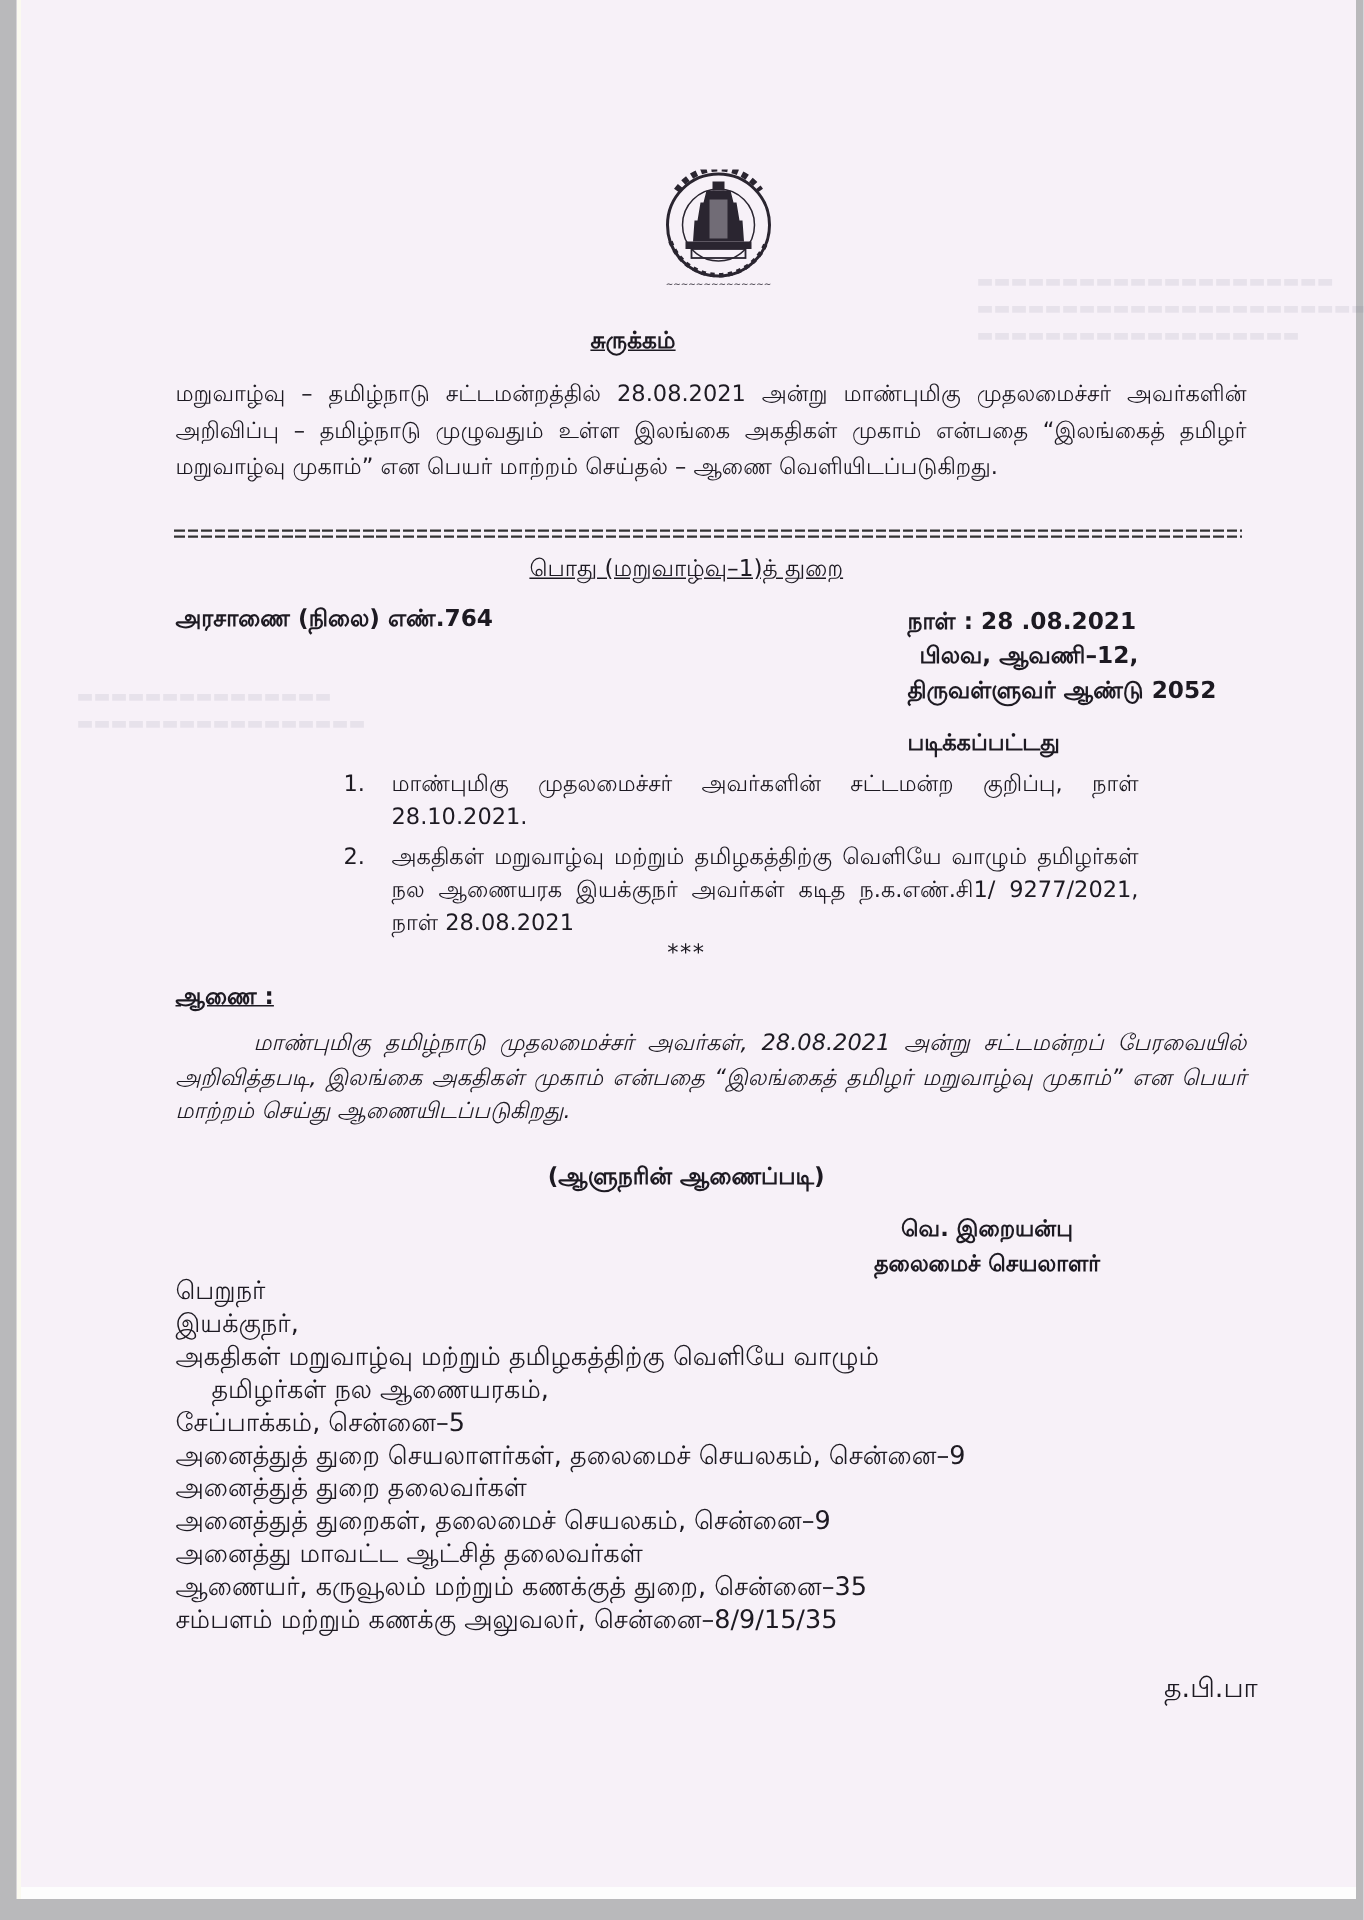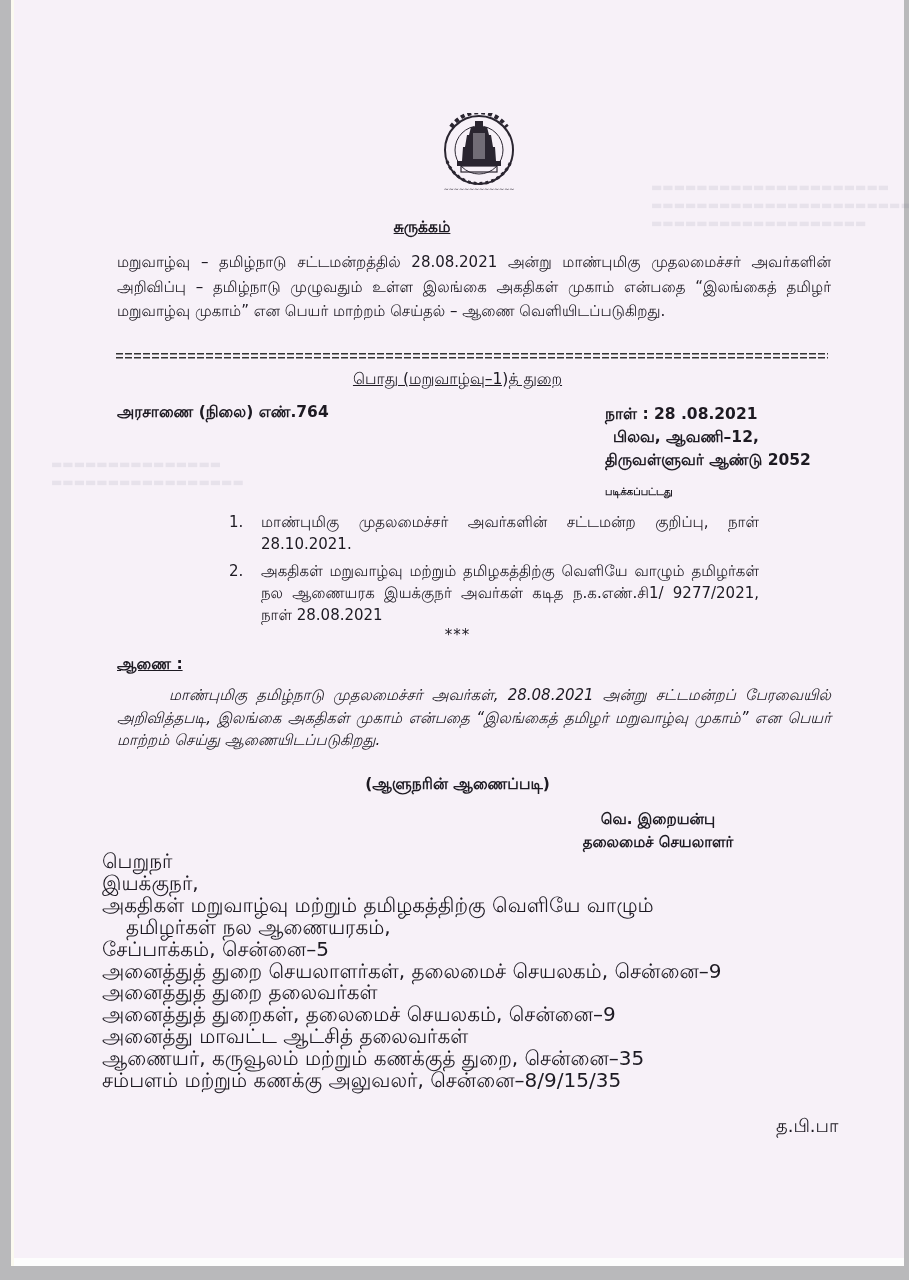--- a/index.html
+++ b/index.html
@@ -35,35 +35,35 @@
     background-position: 0 0, 0 4px;
     background-repeat: no-repeat;
   }
   .dept {
     left: 0; width: 893px; top: 370px; text-align: center;
     font-size: 15.5px; text-decoration: underline;
   }
   .go-no { left: 106px; top: 403px; font-size: 15.5px; font-weight: bold; text-align: right; }
   .dateblock { position: absolute; left: 594px; top: 403px; font-size: 15.5px; font-weight: bold; line-height: 23px; }
   .dateblock div { white-space: nowrap; }
-  .read-label { left: 594px; top: 486px; font-size: 10px; font-weight: bold; }
+  .read-label { left: 594px; top: 486px; font-size: 15px; font-weight: bold; }
   .refs { position: absolute; left: 218px; top: 511px; width: 530px; font-size: 15px; line-height: 22px; }
   .ref { display: flex; margin-bottom: 5px; }
   .ref-num { width: 32px; flex: none; }
   .ref-text { flex: 1; text-align: justify; }
   .stars { left: 0; width: 893px; top: 626px; text-align: center; font-size: 15px; letter-spacing: 1px; }
   .order-head { left: 106px; top: 655px; font-size: 15.5px; font-weight: bold; text-decoration: underline; }
   .order-body {
     position: absolute; left: 106px; top: 684px; width: 714px;
     font-size: 15px; line-height: 22.5px; text-align: justify; text-indent: 52px; font-style: italic;
   }
   .authority { left: 0; width: 893px; top: 775px; text-align: center; font-size: 15.5px; font-weight: bold; }
   .sign { position: absolute; left: 557px; top: 808px; width: 180px; text-align: center; font-size: 15px; font-weight: bold; line-height: 23px; }
   .sign div { white-space: nowrap; }
-  .recipients { position: absolute; left: 91px; top: 851px; font-size: 20px; line-height: 21.9px; }
+  .recipients { position: absolute; left: 106px; top: 851px; font-size: 17px; line-height: 21.9px; }
   .recipients div { white-space: nowrap; }
   .recipients .indent { padding-left: 24px; }
   .initials { left: 765px; top: 1115px; font-size: 18px; }
   .ghost {
     position: absolute; color: rgba(80,80,110,0.09); font-size: 12px; line-height: 18px; white-space: nowrap;
   }
 </style>
 </head>
 <body>
 

